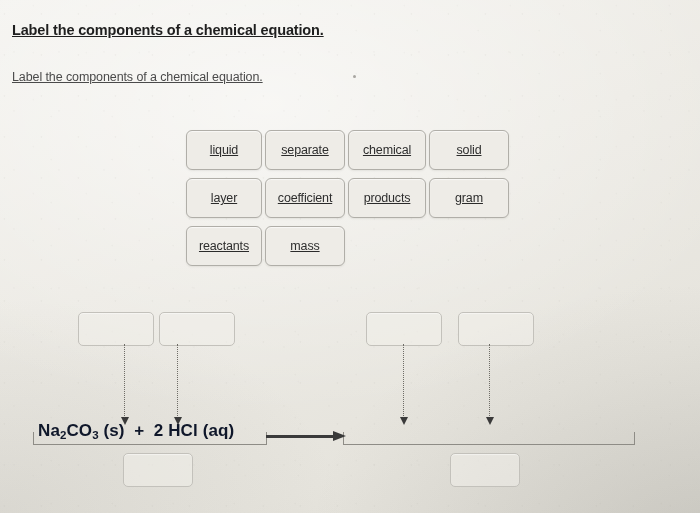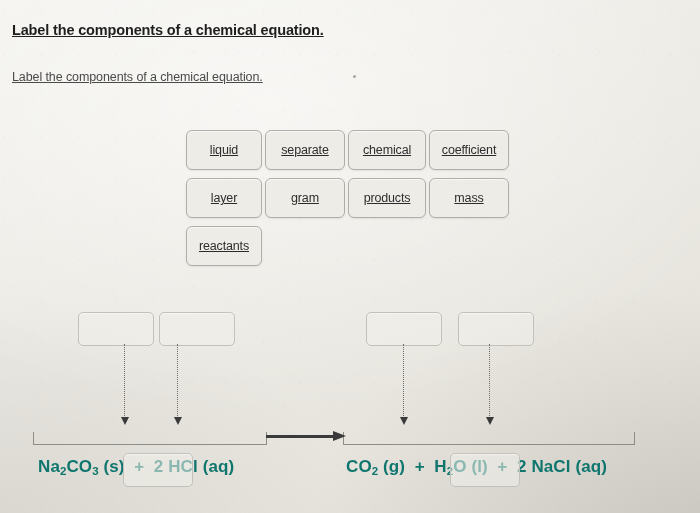--- a/index.html
+++ b/index.html
@@ -145,25 +145,24 @@
     left: 0;
     top: 418px;
     width: 700px;
     height: 34px;
   }
   .equation-side {
     position: absolute;
     top: 0;
     font-size: 17px;
     font-weight: bold;
-    color: #0f766e;
+    color: #0f172a;
     white-space: nowrap;
     letter-spacing: 0.1px;
     line-height: 26px;
-    margin-top: 36px;
   }
   #reactants-side { left: 38px; }
   #products-side  { left: 346px; }
   .equation-side sub {
     font-size: 11.5px;
     vertical-align: -3px;
   }
 
   
   .underbrace {
@@ -213,43 +212,43 @@
 <div class="layer" id="page-title">Label the components of a chemical equation.</div>
 
 <div class="layer" id="prompt-text">Label the components of a chemical equation.</div>
 
 <div class="layer" id="speck-artifact"></div>
 
 <div class="layer" id="word-bank">
   <div class="word-tile">liquid</div>
   <div class="word-tile">separate</div>
   <div class="word-tile">chemical</div>
+  <div class="word-tile">solid</div>
+  <div class="word-tile">layer</div>
   <div class="word-tile">coefficient</div>
-  <div class="word-tile">layer</div>
+  <div class="word-tile">products</div>
   <div class="word-tile">gram</div>
-  <div class="word-tile">products</div>
+  <div class="word-tile">reactants</div>
   <div class="word-tile">mass</div>
-  <div class="word-tile">reactants</div>
 </div>
 
 <div class="drop-box" id="drop-box-1"></div>
 <div class="drop-box" id="drop-box-2"></div>
 <div class="drop-box" id="drop-box-3"></div>
 <div class="drop-box" id="drop-box-4"></div>
 <div class="drop-box" id="drop-box-5"></div>
 <div class="drop-box" id="drop-box-6"></div>
 
 <div class="connector" id="connector-1"></div>
 <div class="connector" id="connector-2"></div>
 <div class="connector" id="connector-3"></div>
 <div class="connector" id="connector-4"></div>
 
 <div class="layer" id="equation-row">
   <div class="equation-side" id="reactants-side">Na<sub>2</sub>CO<sub>3</sub> (s)&nbsp; +&nbsp; 2 HCl (aq)</div>
-  <div class="equation-side" id="products-side">CO<sub>2</sub> (g)&nbsp; +&nbsp; H<sub>2</sub>O (l)&nbsp; +&nbsp; 2 NaCl (aq)</div>
 </div>
 
 <div class="underbrace" id="underbrace-reactants"></div>
 <div class="underbrace" id="underbrace-products"></div>
 
 <div class="layer" id="reaction-arrow">
   <div class="shaft"></div>
   <div class="head"></div>
 </div>
 

